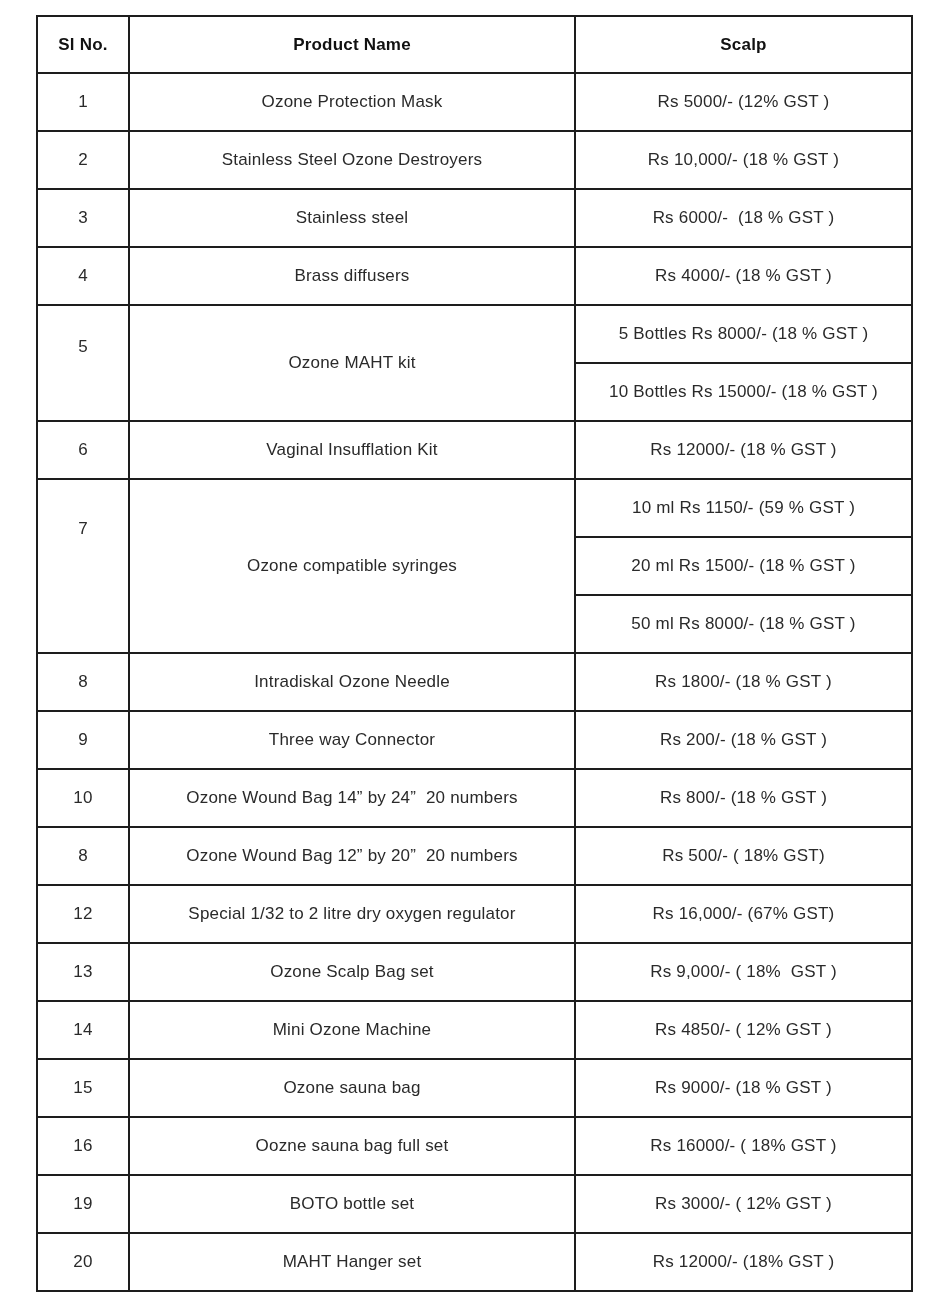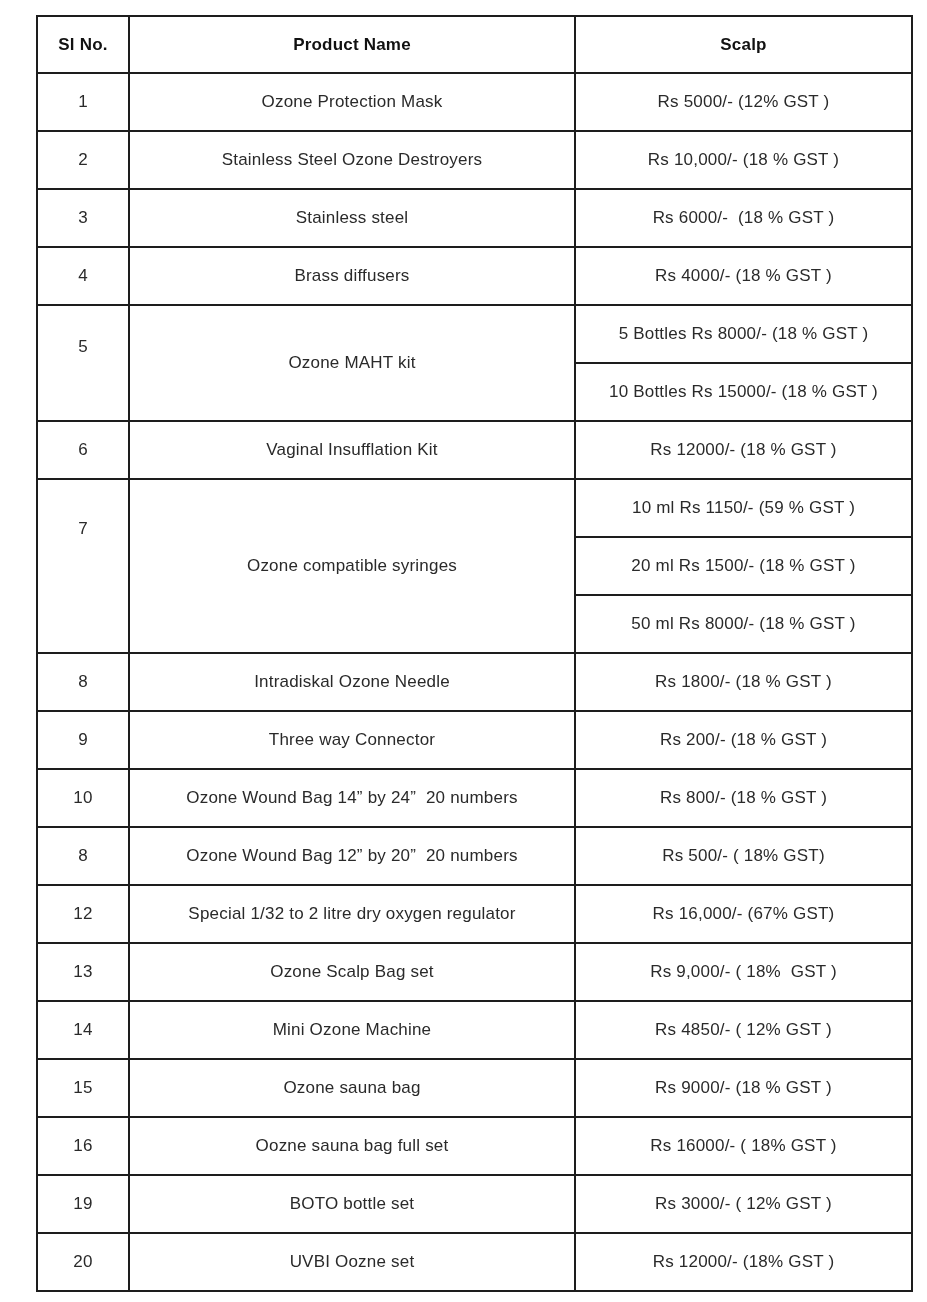--- a/index.html
+++ b/index.html
@@ -156,17 +156,17 @@
         <td>Oozne sauna bag full set</td>
         <td>Rs 16000/- ( 18% GST )</td>
       </tr>
       <tr>
         <td>19</td>
         <td>BOTO bottle set</td>
         <td>Rs 3000/- ( 12% GST )</td>
       </tr>
       <tr>
         <td>20</td>
-        <td>UVBI Oozne set</td>
+        <td>MAHT Hanger set</td>
         <td>Rs 12000/- (18% GST )</td>
       </tr>
     </tbody>
 </table>
 
 </body></html>

